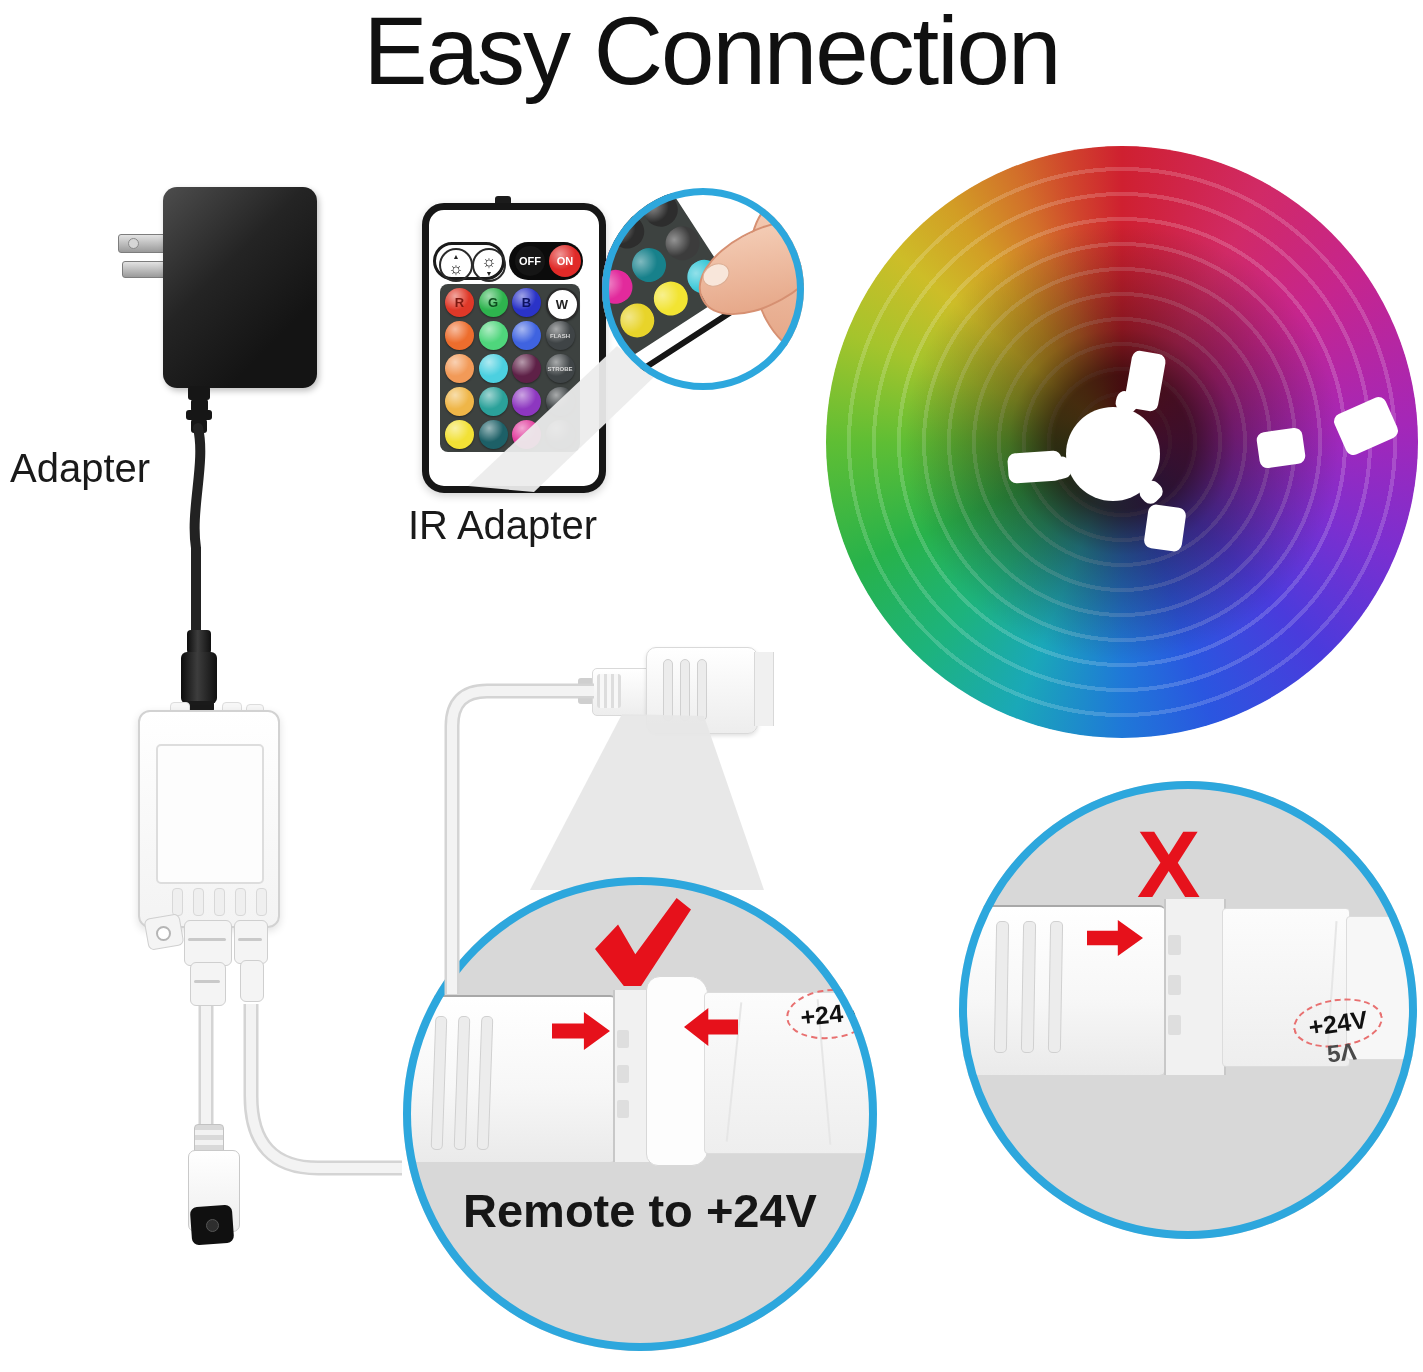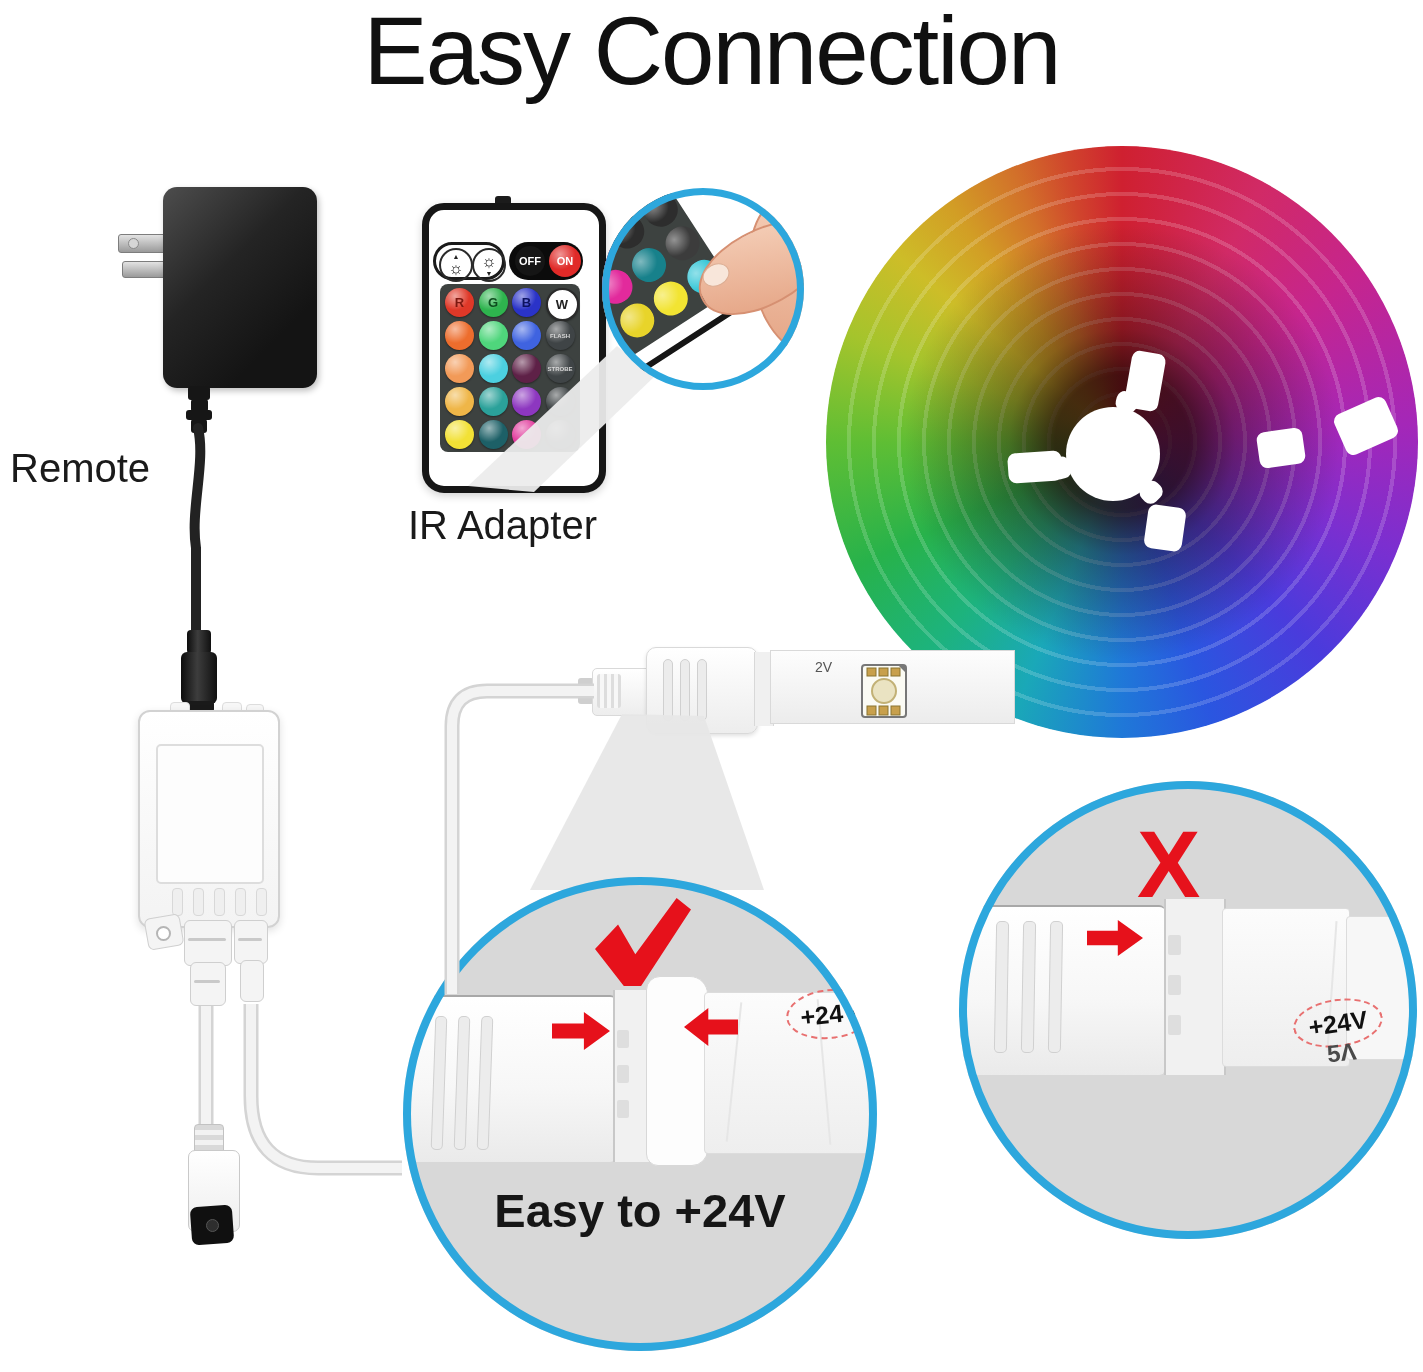--- a/index.html
+++ b/index.html
@@ -123,21 +123,21 @@
   <div class="abs spool" style="left:1338px;top:404px;width:56px;height:44px;transform:rotate(-24deg);"></div>
 
   <div class="abs prong" style="left:118px;top:234px;width:52px;height:17px;"></div>
   <div class="abs" style="left:128px;top:238px;width:9px;height:9px;border-radius:50%;background:#d6d6d6;border:1px solid #8a8a8a;"></div>
   <div class="abs prong" style="left:122px;top:261px;width:45px;height:15px;"></div>
   <div id="adapter-body" class="abs"></div>
   <div class="abs relief" style="left:188px;top:386px;width:22px;height:14px;"></div>
   <div class="abs relief" style="left:191px;top:399px;width:17px;height:13px;"></div>
   <div class="abs relief" style="left:186px;top:410px;width:26px;height:10px;"></div>
   <div class="abs relief" style="left:191px;top:419px;width:16px;height:14px;"></div>
-  <div class="abs lbl" style="left:10px;top:446px;">Remote</div>
+  <div class="abs lbl" style="left:10px;top:446px;">Adapter</div>
 
   <svg width="1423" height="1372">
     <path d="M198,428 C206,462 190,510 196,548 L196,636" stroke="#222" stroke-width="10" fill="none" stroke-linecap="round"></path>
     <path d="M206,1004 L206,1128" stroke="#d4d4d4" stroke-width="15" fill="none"></path>
     <path d="M206,1004 L206,1128" stroke="#f3f3f3" stroke-width="10" fill="none"></path>
     <path d="M251,1004 L251,1096 Q251,1168 318,1168 L402,1168" stroke="#d4d4d4" stroke-width="15" fill="none"></path>
     <path d="M251,1004 L251,1096 Q251,1168 318,1168 L402,1168" stroke="#f3f3f3" stroke-width="10" fill="none"></path>
   </svg>
 
   <div class="abs blackpart" style="left:187px;top:630px;width:24px;height:24px;border-radius:4px;"></div>
@@ -170,34 +170,20 @@
   <div class="abs" style="left:206px;top:1219px;width:11px;height:11px;border-radius:50%;background:#2e2e2e;border:1px solid #555;"></div>
 
   <div class="abs" style="left:578px;top:678px;width:16px;height:26px;background:#cfcfcf;border-radius:3px;"></div>
   <div class="abs whitepart" style="left:592px;top:668px;width:58px;height:46px;border-radius:5px;"></div>
   <div class="abs" style="left:597px;top:674px;width:24px;height:34px;background:repeating-linear-gradient(90deg,#ddd 0 3px,#f7f7f7 3px 7px);border-radius:3px;"></div>
   <div class="abs whitepart" style="left:646px;top:647px;width:110px;height:85px;border-radius:10px;box-shadow:0 2px 4px rgba(0,0,0,.12);"></div>
   <div class="abs ridge" style="left:663px;top:659px;width:8px;height:60px;"></div>
   <div class="abs ridge" style="left:680px;top:659px;width:8px;height:60px;"></div>
   <div class="abs ridge" style="left:697px;top:659px;width:8px;height:60px;"></div>
   <div class="abs" style="left:754px;top:652px;width:18px;height:74px;background:#f0f0f0;border-left:1px solid #d8d8d8;border-right:1px solid #d8d8d8;"></div>
-  <div id="strip-seg" class="abs" style="left:770px;top:650px;width:243px;height:72px;">
-    <span id="strip-2v" class="abs" style="left:44px;top:8px;">2V</span>
-    <svg width="52" height="58" style="left:90px;top:13px;">
-      <rect x="1" y="1" width="44" height="52" rx="3" fill="#fbfbf4" stroke="#777" stroke-width="2"></rect>
-      <polygon points="45,1 37,1 45,9" fill="#777"></polygon>
-      <rect x="6" y="4" width="9" height="8" fill="#c8a04c" stroke="#8a7430"></rect>
-      <rect x="18" y="4" width="9" height="8" fill="#c8a04c" stroke="#8a7430"></rect>
-      <rect x="30" y="4" width="9" height="8" fill="#c8a04c" stroke="#8a7430"></rect>
-      <circle cx="23" cy="27" r="12" fill="#eae3c2" stroke="#c2b176" stroke-width="2"></circle>
-      <rect x="6" y="42" width="9" height="9" fill="#c8a04c" stroke="#8a7430"></rect>
-      <rect x="18" y="42" width="9" height="9" fill="#c8a04c" stroke="#8a7430"></rect>
-      <rect x="30" y="42" width="9" height="9" fill="#c8a04c" stroke="#8a7430"></rect>
-    </svg>
-  </div>
 
   <div class="abs" style="left:495px;top:196px;width:16px;height:10px;background:#1c1c1c;border-radius:3px;"></div>
   <div id="remote" class="abs">
     <div id="remote-pill-white" class="abs">
       <div class="sunbtn" style="left:3px;">
         <span class="tinyarrow">▲</span>
         <span class="sun">☼</span>
       </div>
       <div class="sunbtn" style="left:36px;">
         <span class="sun">☼</span>
@@ -275,21 +261,21 @@
     <div class="abs band-joint" style="left:243px;top:99px;width:60px;height:188px;"></div>
     <div class="abs band-strip" style="left:301px;top:115px;width:182px;height:160px;"></div>
     <div class="abs wrinkle" style="left:330px;top:125px;width:2px;height:140px;transform:rotate(6deg);"></div>
     <div class="abs wrinkle" style="left:420px;top:122px;width:2px;height:146px;transform:rotate(-5deg);"></div>
     <div id="check-icon" class="abs" style="left:192px;top:21px;width:96px;height:88px;"></div>
     <div class="abs arrow r" style="left:149px;top:135px;width:58px;height:38px;"></div>
     <div class="abs arrow l" style="left:281px;top:131px;width:54px;height:38px;"></div>
     <div class="abs badge24" style="left:383px;top:112px;width:84px;height:46px;transform:rotate(-6deg);">
       <span>+24V</span>
     </div>
-    <div id="left-caption" class="abs" style="left:0;top:306px;width:474px;">Easy to +24V</div>
+    <div id="left-caption" class="abs" style="left:0;top:306px;width:474px;">Remote to +24V</div>
   </div>
   <div class="abs bigring" style="left:403px;top:877px;width:474px;height:474px;"></div>
 
   <svg width="1423" height="1372">
     <path d="M594,691 L487,691 Q452,691 452,726 L452,994" stroke="#d4d4d4" stroke-width="15" fill="none"></path>
     <path d="M594,691 L487,691 Q452,691 452,726 L452,994" stroke="#f3f3f3" stroke-width="10" fill="none"></path>
   </svg>
 
   <div class="abs bigclip" style="left:959px;top:781px;width:458px;height:458px;">
     <div id="x-icon" class="abs" style="left:178px;top:36px;">X</div>

